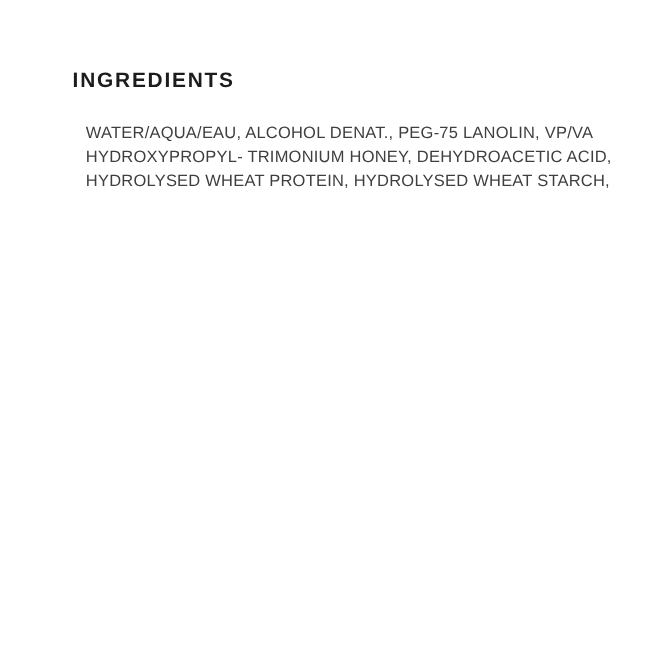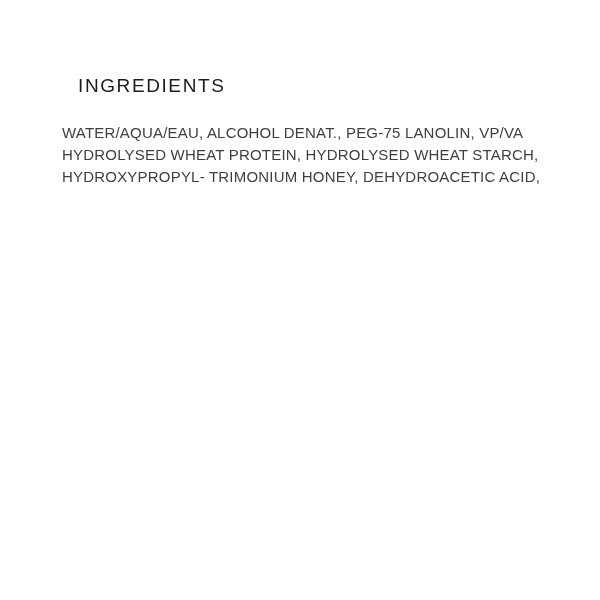--- a/index.html
+++ b/index.html
@@ -14,45 +14,45 @@
     position: relative;
     overflow: hidden;
   }
   .ingredients-panel {
     position: absolute;
     left: 62px;
     top: 59px;
     width: 492px;
   }
   .ingredients-heading {
-    margin: 16px;
+    margin: 4px;
     font-size: 19px;
-    font-weight: 400;
+    font-weight: 700;
     letter-spacing: 1.6px;
     line-height: 22px;
     color: #1c1c1c;
     text-transform: uppercase;
   }
   .ingredients-text {
-    margin: 25px 0 0 0;
+    margin: 25px 0 0 16px;
     font-size: 15px;
     font-weight: 400;
     letter-spacing: 0.2px;
     line-height: 22px;
     color: #3f3f3f;
     text-transform: uppercase;
   }
   .ingredients-line {
     display: block;
     white-space: nowrap;
   }
 </style>
 </head>
 <body>
 
 <div class="ingredients-panel">
   <h2 class="ingredients-heading">INGREDIENTS</h2>
   <p class="ingredients-text">
     <span class="ingredients-line">WATER/AQUA/EAU, ALCOHOL DENAT., PEG-75 LANOLIN, VP/VA</span>
+    <span class="ingredients-line">HYDROXYPROPYL- TRIMONIUM HONEY, DEHYDROACETIC ACID,</span>
     <span class="ingredients-line">HYDROLYSED WHEAT PROTEIN, HYDROLYSED WHEAT STARCH,</span>
-    <span class="ingredients-line">HYDROXYPROPYL- TRIMONIUM HONEY, DEHYDROACETIC ACID,</span>
   </p>
 </div>
 
 </body></html>

